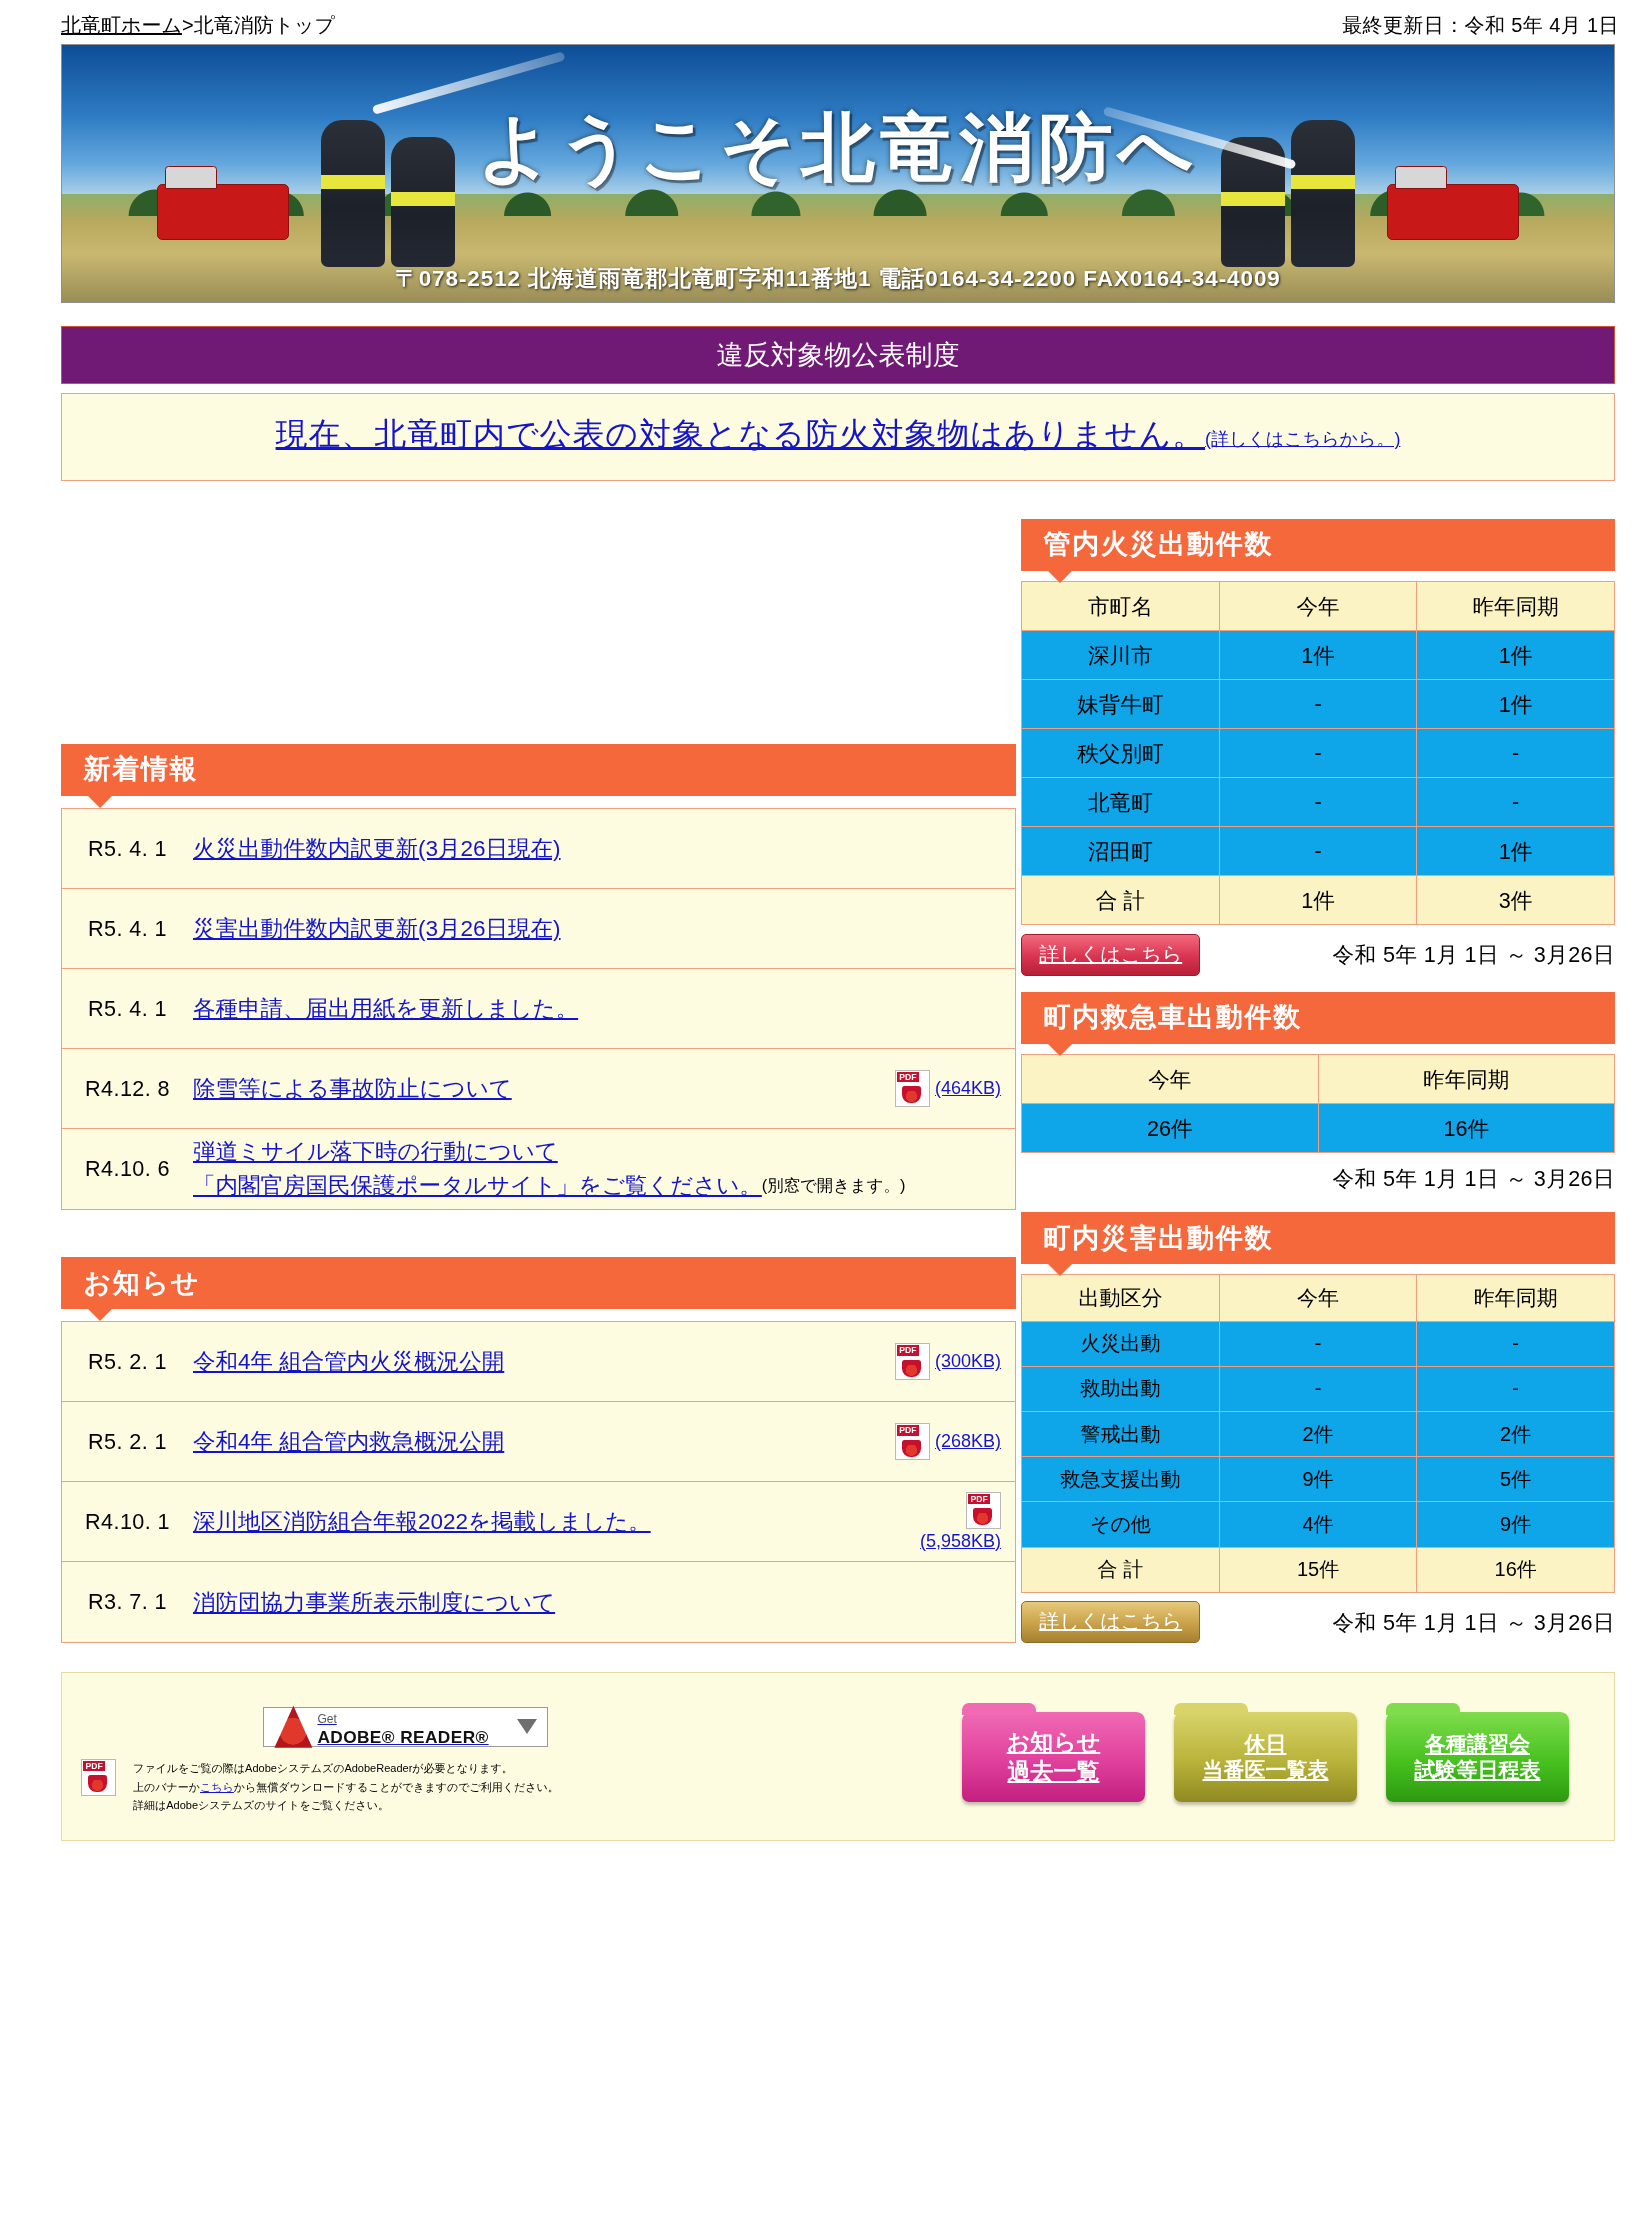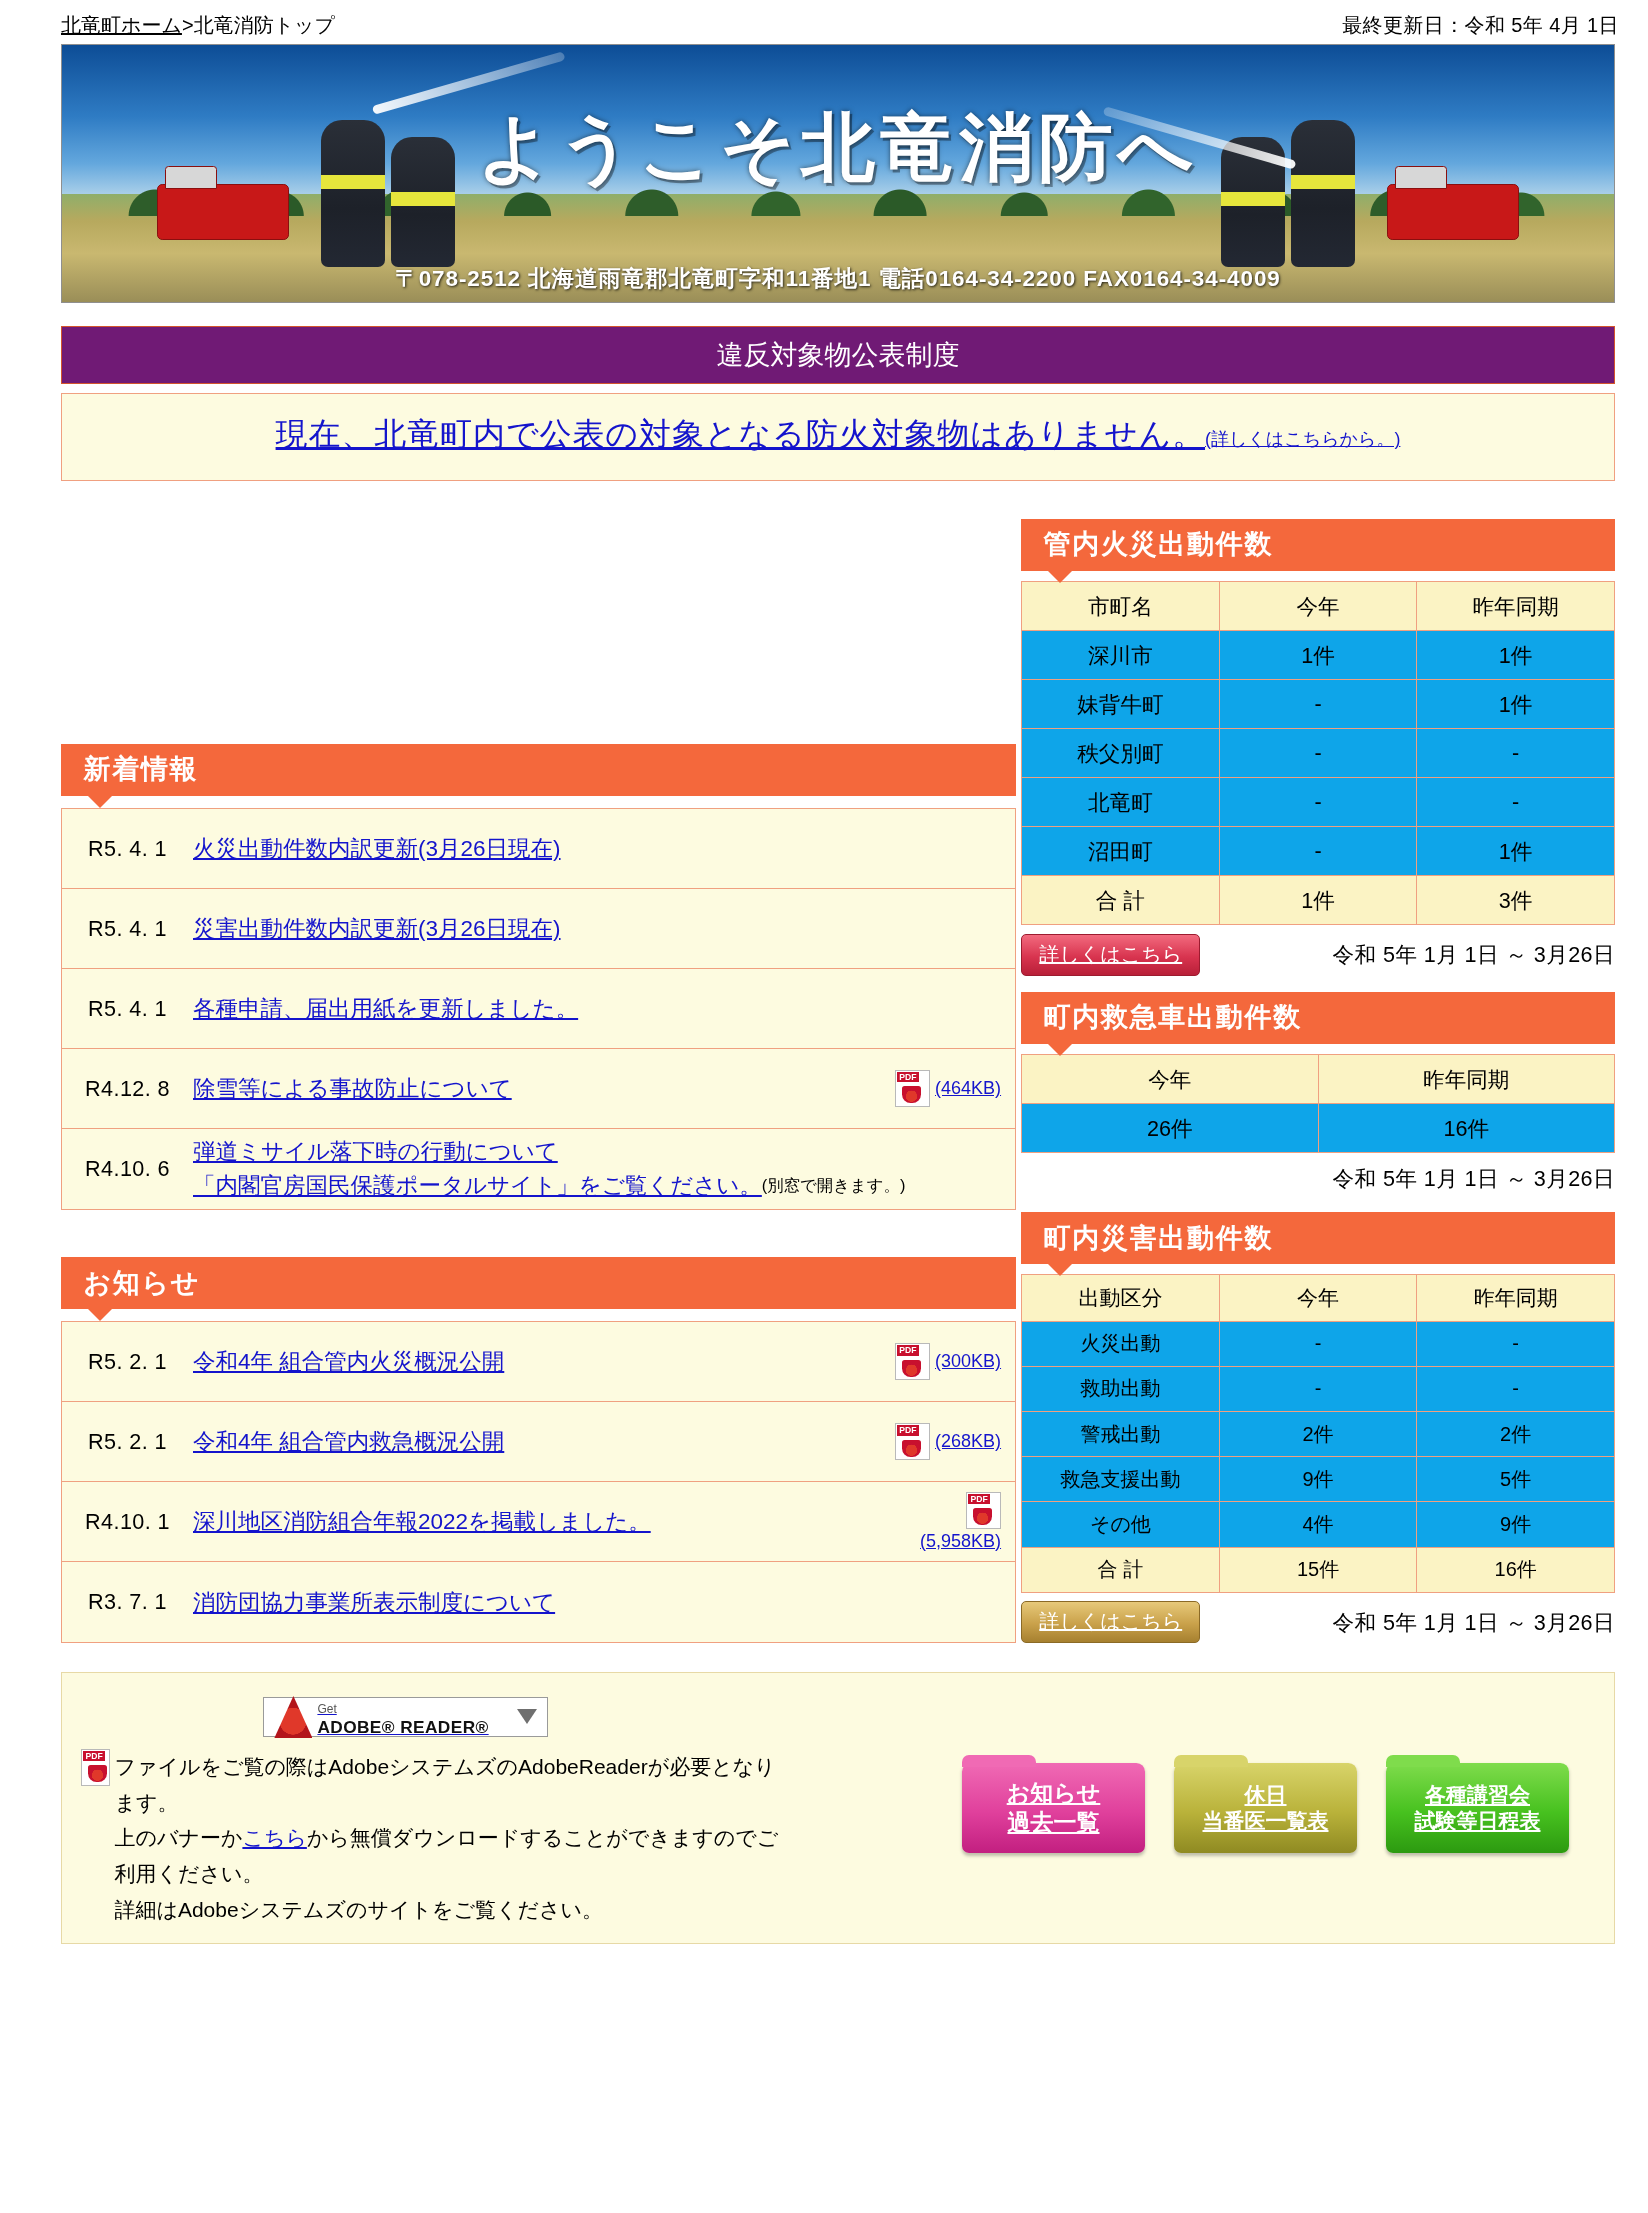--- a/index.html
+++ b/index.html
@@ -384,23 +384,23 @@
   .adobe-txt .b { font-size: 17.3px; font-weight: bold; color: #111; letter-spacing: 0.4px; }
   .adobe-arrow {
     margin-left: auto;
     width: 0; height: 0;
     border-left: 10.4px solid transparent;
     border-right: 10.4px solid transparent;
     border-top: 15.6px solid #6f6f6f;
   }
   .foot-note {
     display: flex;
-    gap: 4px;
+    gap: 17px;
     align-items: flex-start;
-    font-size: 21px;
+    font-size: 11px;
     line-height: 1.7;
     color: #000;
   }
   .foot-note a { color: #1414cc; text-decoration: underline; }
   .foot-right {
     flex: 1 1 auto;
     display: flex;
     justify-content: flex-end;
     gap: 29px;
     padding-right: 26px;

